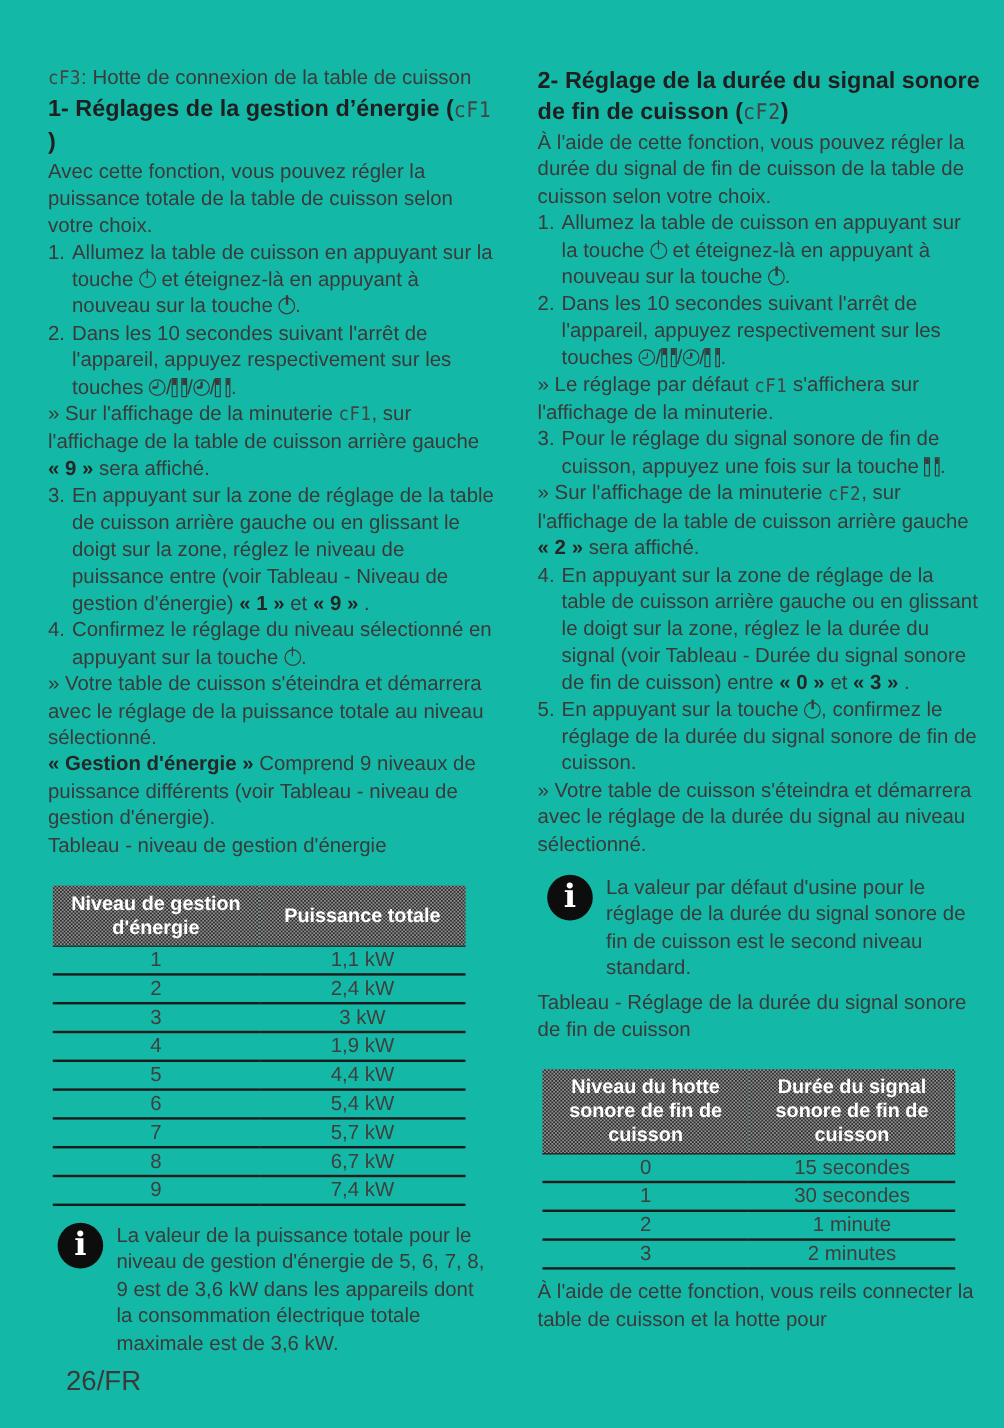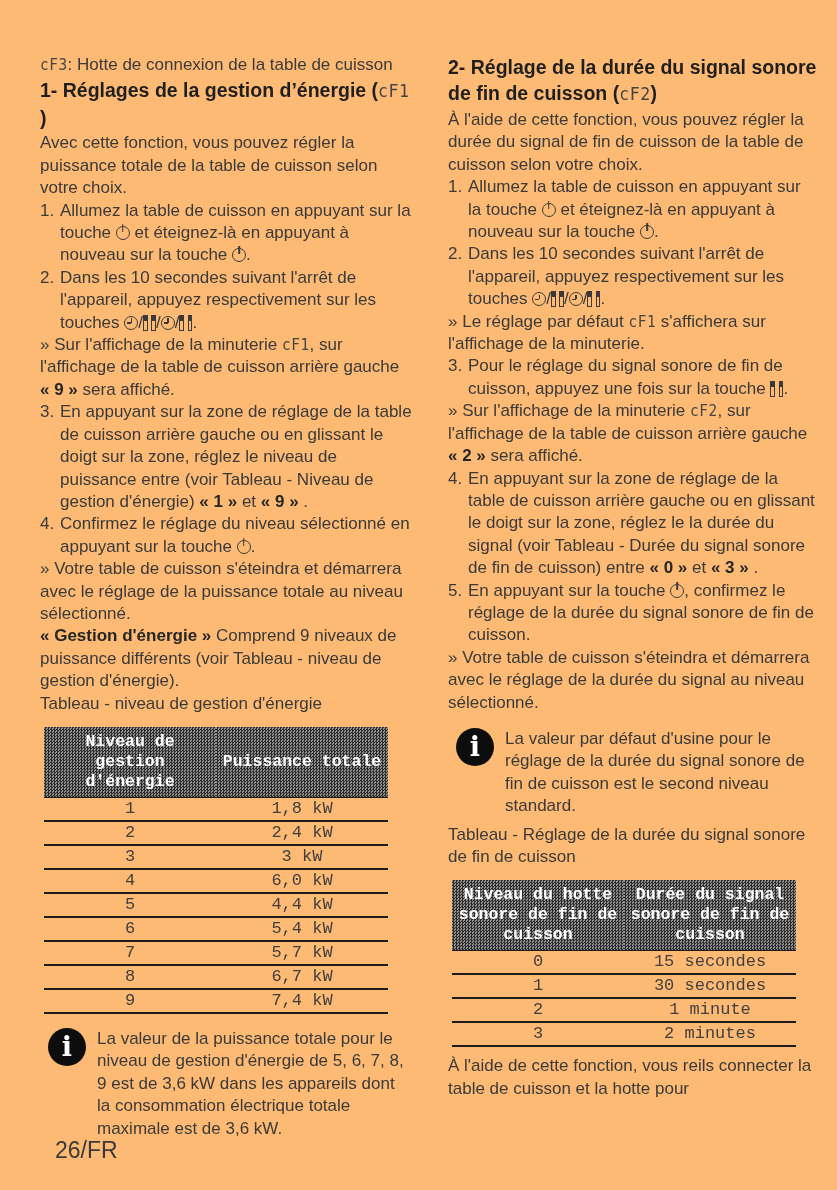--- a/index.html
+++ b/index.html
@@ -1,19 +1,19 @@
 <!DOCTYPE html>
 <html lang="fr"><head>
 <meta charset="utf-8">
 <style>
   html,body{margin:0;padding:0;background:#e8e8e8;}
   .page{
     position:relative;
     width:837px;height:1190px;
-    background:#fdba74;
+    background:#14b8a6;
     overflow:hidden;
     font-family:"Liberation Sans","DejaVu Sans",sans-serif;
     font-size:17px;line-height:22.4px;
     color:#3a3a3a;
     -webkit-font-smoothing:antialiased;
   }
   .cols{display:flex;gap:36px;padding:54px 20px 0 40px;}
   .col{width:372px;}
   .col-right{width:369px;}
   .col p{margin:0;}
@@ -43,21 +43,21 @@
   .icn-timer::after{content:"";position:absolute;left:18%;top:44%;width:32%;height:1.6px;background:#3a3a3a;}
   .icn-booster{width:13px;height:16px;vertical-align:-3px;}
   .icn-booster::before,.icn-booster::after{
     content:"";position:absolute;top:0;bottom:0;width:4.6px;box-sizing:border-box;
     border:1.3px solid #3a3a3a;
     background:linear-gradient(#3a3a3a 0 36%,transparent 36%);
   }
   .icn-booster::before{left:0;}
   .icn-booster::after{right:0;}
   
-  table.tbl{border-collapse:collapse;width:344px;margin:12px 0 8px 4px;table-layout:fixed;font-family:Liberation Mono, monospace;}
+  table.tbl{border-collapse:collapse;width:344px;margin:22px 0 8px 4px;table-layout:fixed;}
   .tbl th{
     background-image:conic-gradient(#2d2d2d 25%,#8f8f8f 0 50%,#2d2d2d 0 75%,#8f8f8f 0);
     background-size:3px 3px;
     color:#ffffff;font-weight:bold;font-size:16.5px;line-height:20px;
     padding:5px 6px;text-align:center;vertical-align:middle;
     border-bottom:1.5px solid #1c1c1c;
   }
   .tbl td{
     text-align:center;padding:1px 4px;line-height:20px;
     border-bottom:2.4px solid #1c1c1c;color:#3f3f3f;
@@ -105,33 +105,33 @@
         <table class="tbl">
           <thead>
             <tr>
               <th>Niveau de gestion d'énergie</th>
               <th>Puissance totale</th>
             </tr>
           </thead>
           <tbody>
             <tr>
               <td>1</td>
-              <td>1,8 kW</td>
+              <td>1,1 kW</td>
             </tr>
             <tr>
               <td>2</td>
               <td>2,4 kW</td>
             </tr>
             <tr>
               <td>3</td>
               <td>3 kW</td>
             </tr>
             <tr>
               <td>4</td>
-              <td>6,0 kW</td>
+              <td>1,9 kW</td>
             </tr>
             <tr>
               <td>5</td>
               <td>4,4 kW</td>
             </tr>
             <tr>
               <td>6</td>
               <td>5,4 kW</td>
             </tr>
             <tr>

